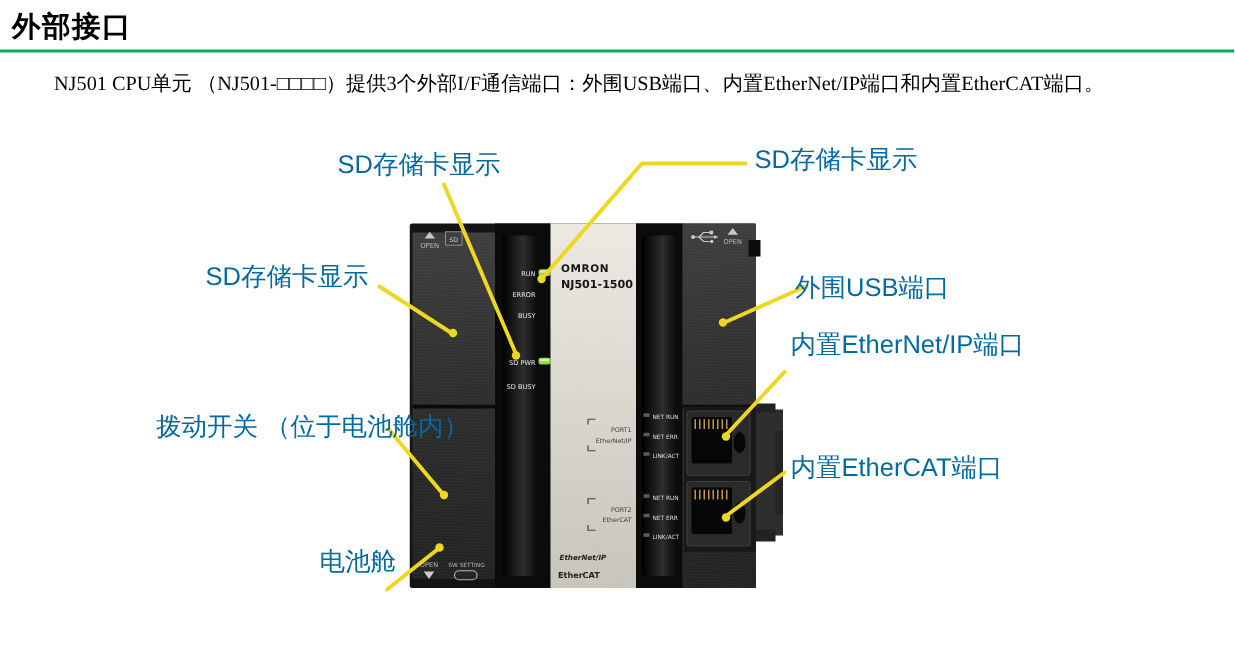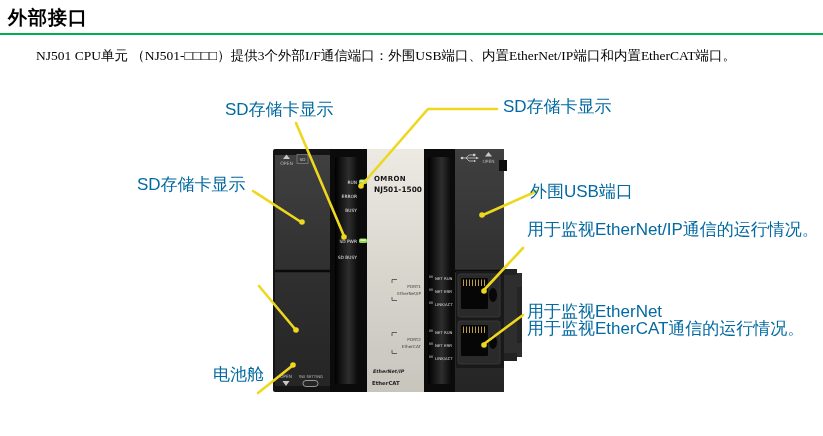--- a/index.html
+++ b/index.html
@@ -218,26 +218,28 @@
 
   <div class="callout" style="left:503px;top:98px">
     <div>SD存储卡显示</div>
   </div>
 
   <div class="callout" style="left:530px;top:183px">
     <div>外围USB端口</div>
   </div>
 
   <div class="callout" style="left:527px;top:221px">
-    <div>用于监视EtherNet/IP通信的运行情况。</div>
+    <div>内置EtherNet/IP端口</div>
   </div>
 
   <div class="callout" style="left:527px;top:303px">
-    <div>用于监视EtherNet</div>
-    <div>用于监视EtherCAT通信的运行情况。</div>
-  </div>
-
+    <div>内置EtherCAT端口</div>
+  </div>
+
+  <div class="callout" style="left:104px;top:276px">
+    <div>拨动开关 （位于电池舱内）</div>
+  </div>
 
   <div class="callout" style="left:213px;top:366px">
     <div>电池舱</div>
   </div>
 
 </div>
 
 </body></html>

